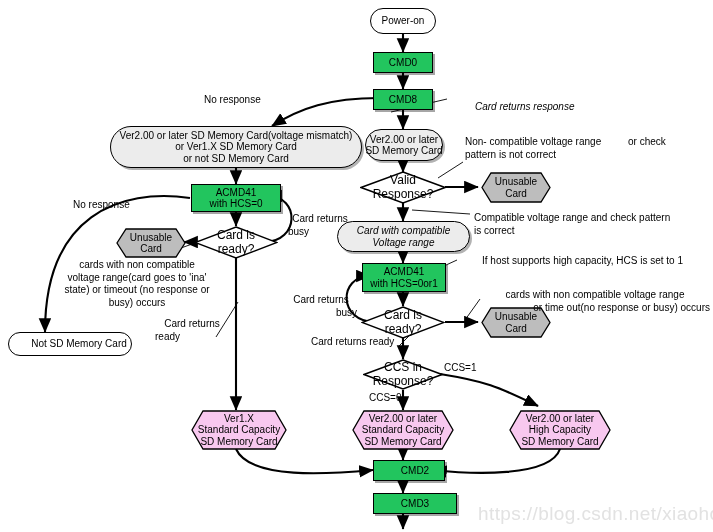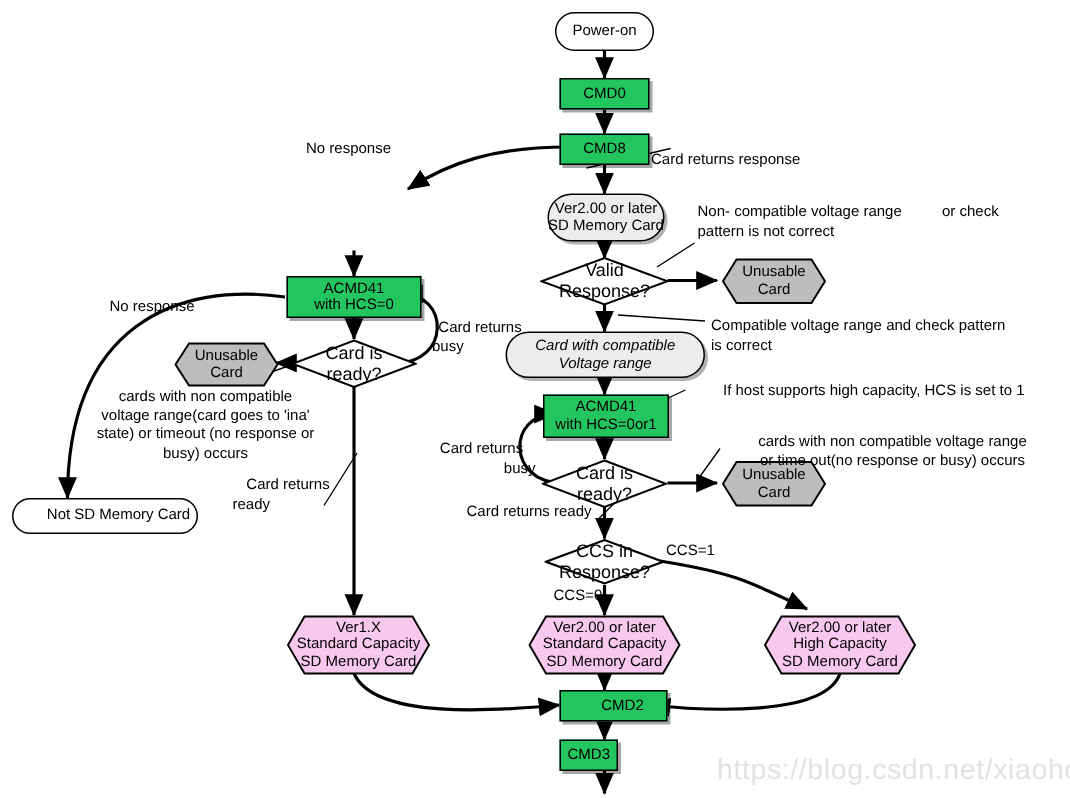--- a/index.html
+++ b/index.html
@@ -122,20 +122,25 @@
   </div>
 
   <div class="node rect" style="left:373px;top:52px;width:60px;height:21px;">
     <span class="ln">CMD0</span>
   </div>
 
   <div class="node rect" style="left:373px;top:89px;width:60px;height:21px;">
     <span class="ln">CMD8</span>
   </div>
 
+  <div class="node stadium-grey" style="left:110px;top:126px;width:252px;height:42px;">
+    <span class="ln">Ver2.00 or later SD Memory Card(voltage mismatch)</span>
+    <span class="ln">or Ver1.X SD Memory Card</span>
+    <span class="ln">or not SD Memory Card</span>
+  </div>
 
   <div class="node stadium-grey" style="left:365px;top:129px;width:78px;height:32px;">
     <span class="ln">Ver2.00 or later</span>
     <span class="ln">SD Memory Card</span>
   </div>
 
   <div class="diamond" style="left:360px;top:171px;width:86px;height:33px;">
     <svg class="dshape" viewBox="0 0 86 33" preserveAspectRatio="none">
       <polygon points="43,1 85,16.5 43,32 1,16.5" fill="#ffffff" stroke="#000" stroke-width="1.4"></polygon>
     </svg>
@@ -254,27 +259,27 @@
       <span class="ln">Ver2.00 or later</span>
       <span class="ln">High Capacity</span>
       <span class="ln">SD Memory Card</span>
     </div>
   </div>
 
   <div class="node rect" style="left:373px;top:460px;width:72px;height:21px;padding-left:12px;">
     <span class="ln">CMD2</span>
   </div>
 
-  <div class="node rect" style="left:373px;top:493px;width:39px;height:21px;">
+  <div class="node rect" style="left:373px;top:493px;width:84px;height:21px;">
     <span class="ln">CMD3</span>
   </div>
 
   <div class="label" style="left:204px;top:94px;">No response</div>
 
-  <div class="label" style="left:434px;top:101px;">Card returns response</div>
+  <div class="label" style="left:475px;top:101px;font-style:italic;">Card returns response</div>
 
   <div class="label multi" style="left:465px;top:136px;width:215px;">
     <span class="ln">Non-  compatible voltage range</span>
     <span class="ln" style="margin-left:24px;">or check pattern is not correct</span>
   </div>
 
   <div class="label multi" style="left:474px;top:212px;width:200px;">
     <span class="ln">Compatible voltage range</span>
     <span class="ln">and check pattern is correct</span>
   </div>
@@ -300,21 +305,21 @@
 
   <div class="label" style="left:482px;top:255px;">If host supports high capacity, HCS is set to 1</div>
 
   <div class="label multi center" style="left:285px;top:294px;width:72px;">
     <span class="ln">Card returns</span>
     <span class="ln" style="text-align:right;display:block;">busy</span>
   </div>
 
   <div class="label multi center" style="left:480px;top:289px;width:230px;">
     <span class="ln">cards with non compatible voltage range</span>
-    <span class="ln" style="text-align:center;display:block;">or time    out(no response or busy) occurs</span>
+    <span class="ln" style="text-align:right;display:block;">or time    out(no response or busy) occurs</span>
   </div>
 
   <div class="label" style="left:311px;top:336px;">Card returns ready</div>
 
   <div class="label" style="left:444px;top:362px;">CCS=1</div>
 
   <div class="label" style="left:369px;top:392px;">CCS=0</div>
 
   <div class="watermark" style="left:478px;top:503px;">https://blog.csdn.net/xiaohouye</div>
 

